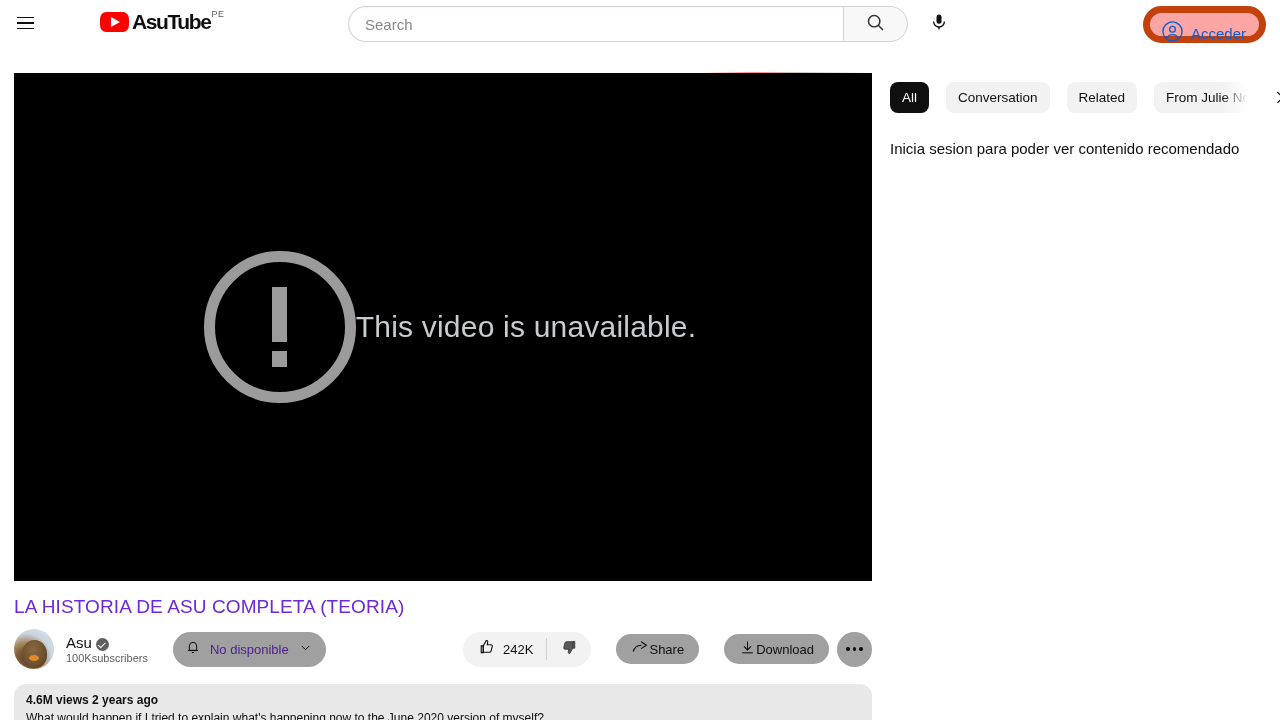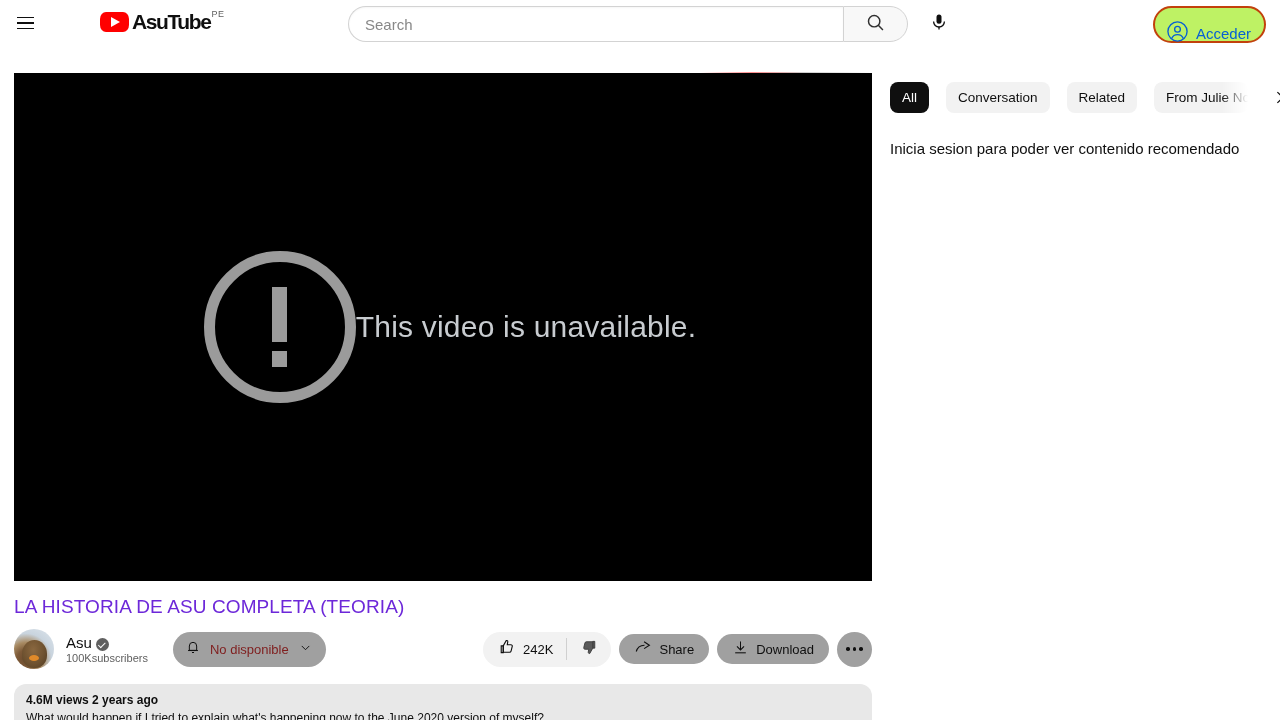--- a/index.html
+++ b/index.html
@@ -78,23 +78,23 @@
   .mic-btn {
     width: 38px; height: 38px; margin-left: 12px;
     border-radius: 50%; background: transparent;
     display: flex; align-items: center; justify-content: center;
     cursor: pointer;
   }
 
   .signin-btn {
     position: absolute; right: 14px; top: 6px;
     height: 37px; padding: 18px 13px 0 11px;
-    border: 2px solid #c2410c; border-radius: 19px;
+    border: 7px solid #c2410c; border-radius: 19px;
     display: flex; align-items: center; gap: 7px;
-    background: #bef264; cursor: pointer;
+    background: #fca5a5; cursor: pointer;
   }
   .signin-label {
     color: #065fd4; font-size: 15px; font-weight: 500;
   }
 
   
   .player {
     position: absolute; left: 14px; top: 73px;
     width: 858px; height: 508px;
     background: #000000;
@@ -159,41 +159,41 @@
     transform: rotate(-45deg) translate(0px, -1px);
   }
   .owner-subs { font-size: 11px; color: #606060; }
 
   .subscribe-btn {
     margin-left: 25px; height: 35px; padding: 0 13px 0 12px;
     background: #a0a0a0; border-radius: 18px;
     display: flex; align-items: center; gap: 9px;
     cursor: pointer; border: none;
   }
-  .subscribe-label { font-size: 13px; color: #7f1d1d; font-weight: 500; }
+  .subscribe-label { font-size: 13px; color: #4c1d95; font-weight: 500; }
 
   .actions { margin-left: auto; display: flex; align-items: center; gap: 8px; }
   .like-group {
     display: flex; align-items: center; height: 35px;
     background: #f2f2f2; border-radius: 18px;
   }
   .like-btn {
     display: flex; align-items: center; gap: 7px;
     height: 35px; padding: 0 13px 0 15px; cursor: pointer;
   }
   .like-count { font-size: 13px; color: #0f0f0f; font-weight: 500; }
   .divider-v { width: 1px; height: 22px; background: #d0d0d0; }
   .dislike-btn {
     display: flex; align-items: center; justify-content: center;
     height: 35px; width: 44px; cursor: pointer;
   }
   .pill-btn {
-    display: flex; align-items: center; gap: 7px;
+    display: flex; align-items: center; 
     height: 30px; padding: 0 15px;
-    background: #a0a0a0; border-radius: 18px; cursor: pointer; border: none;
+    background: #a0a0a0; border-radius: 18px; cursor: pointer; border: none; margin-left: 17px;
   }
   .pill-label { font-size: 13px; color: #0f0f0f; font-weight: 500; }
   .more-btn {
     width: 35px; height: 35px; border-radius: 50%;
     background: #a0a0a0; display: flex; align-items: center;
     justify-content: center; gap: 3px; cursor: pointer; border: none;
   }
   .more-dot { width: 3.5px; height: 3.5px; border-radius: 50%; background: #0f0f0f; }
 
   

